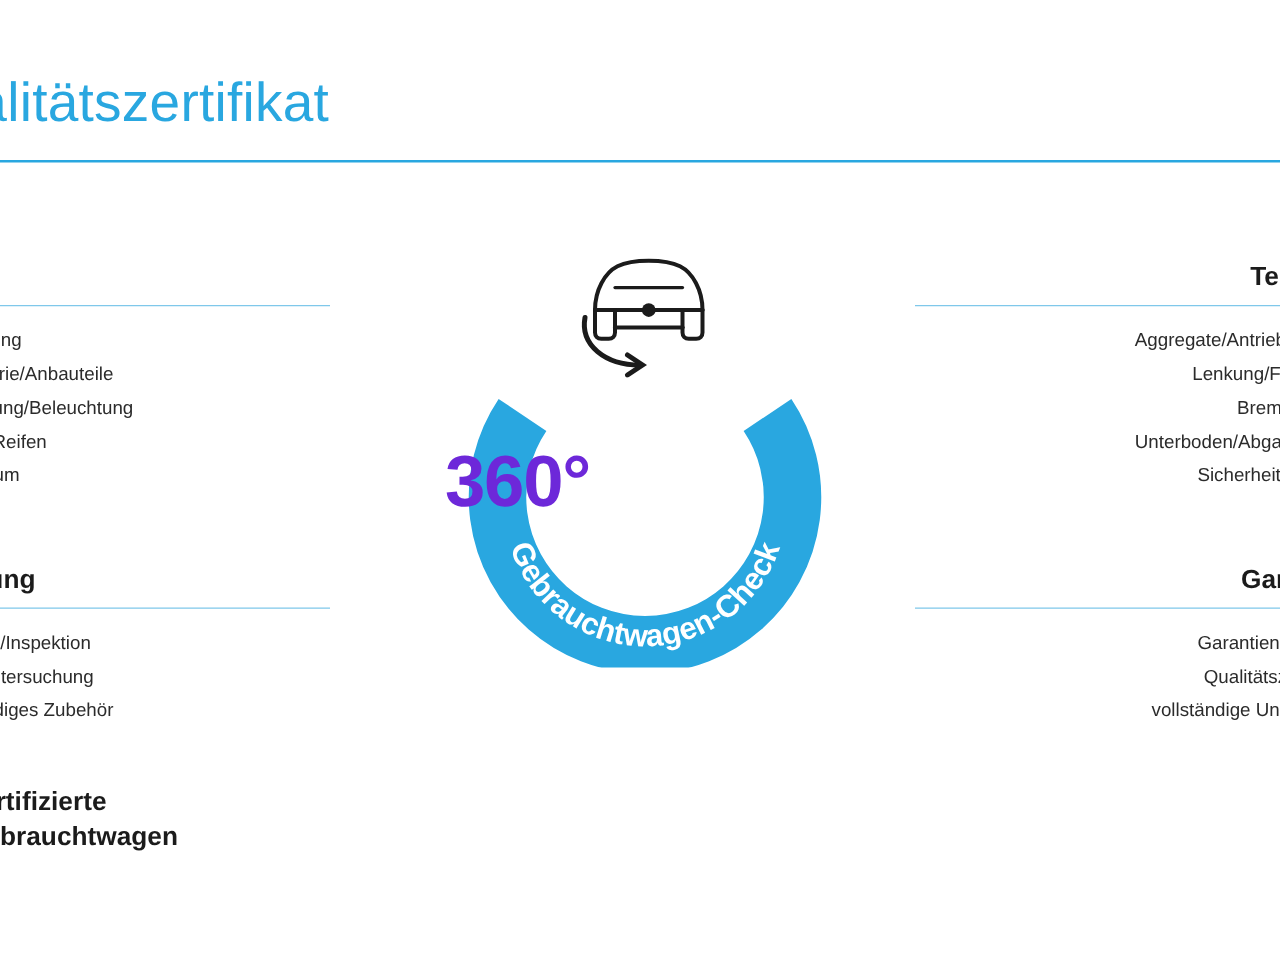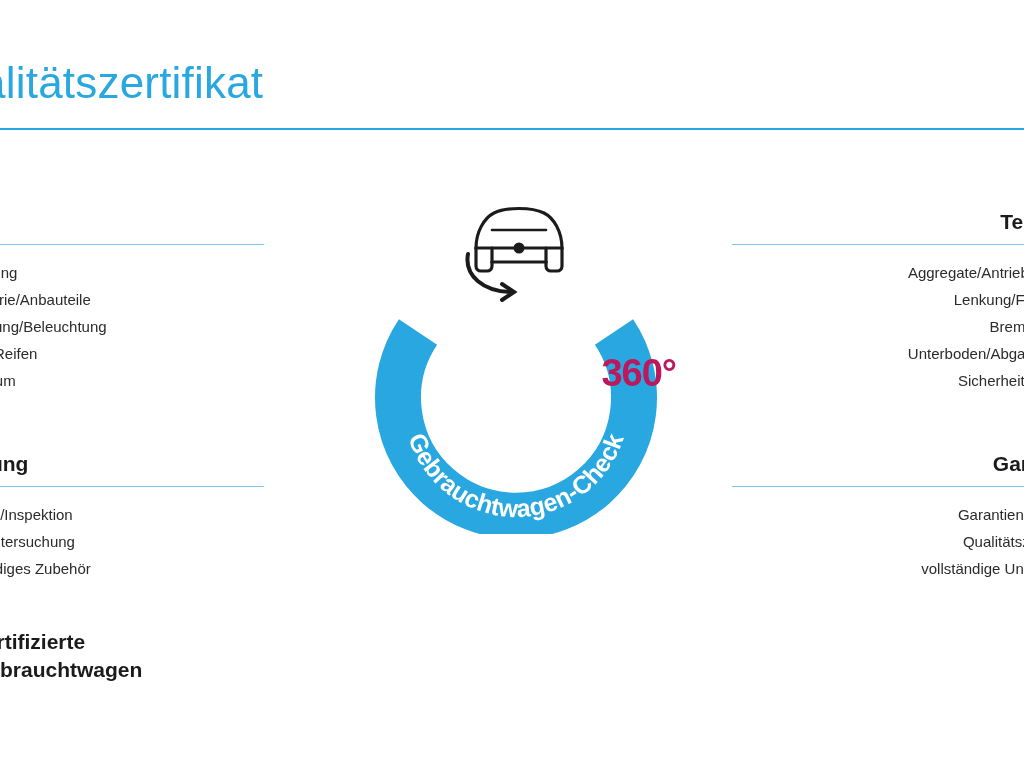--- a/index.html
+++ b/index.html
@@ -106,24 +106,24 @@
     left: 0;
     top: 62px;
     width: 320px;
     height: 280px;
   }
   .deg-text {
     position: absolute;
     left: 0;
     top: 160px;
     width: 320px;
-    text-align: right;
-    font-size: 38px;
+    text-align: left;
+    font-size: 58px;
     font-weight: 700;
-    color: #be185d;
+    color: #6d28d9;
     letter-spacing: -1px;
   }
   .car-icon {
     position: absolute;
     left: 98px;
     top: 0px;
     width: 130px;
     height: 110px;
   }
 </style>

